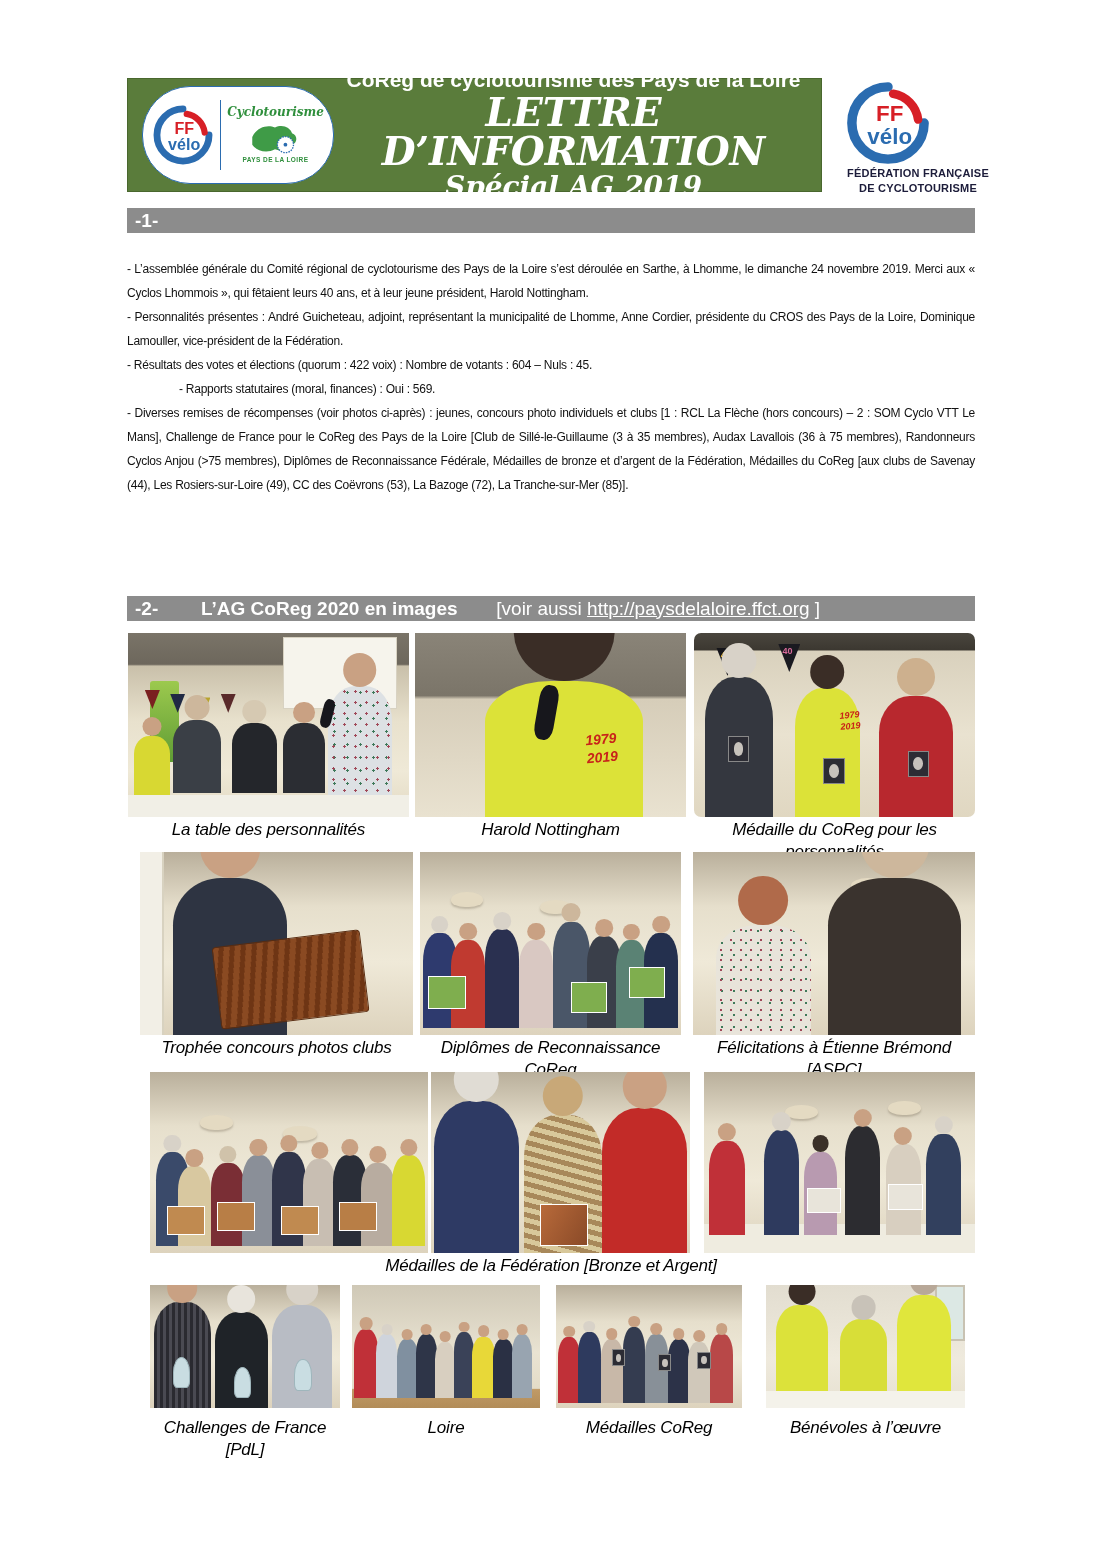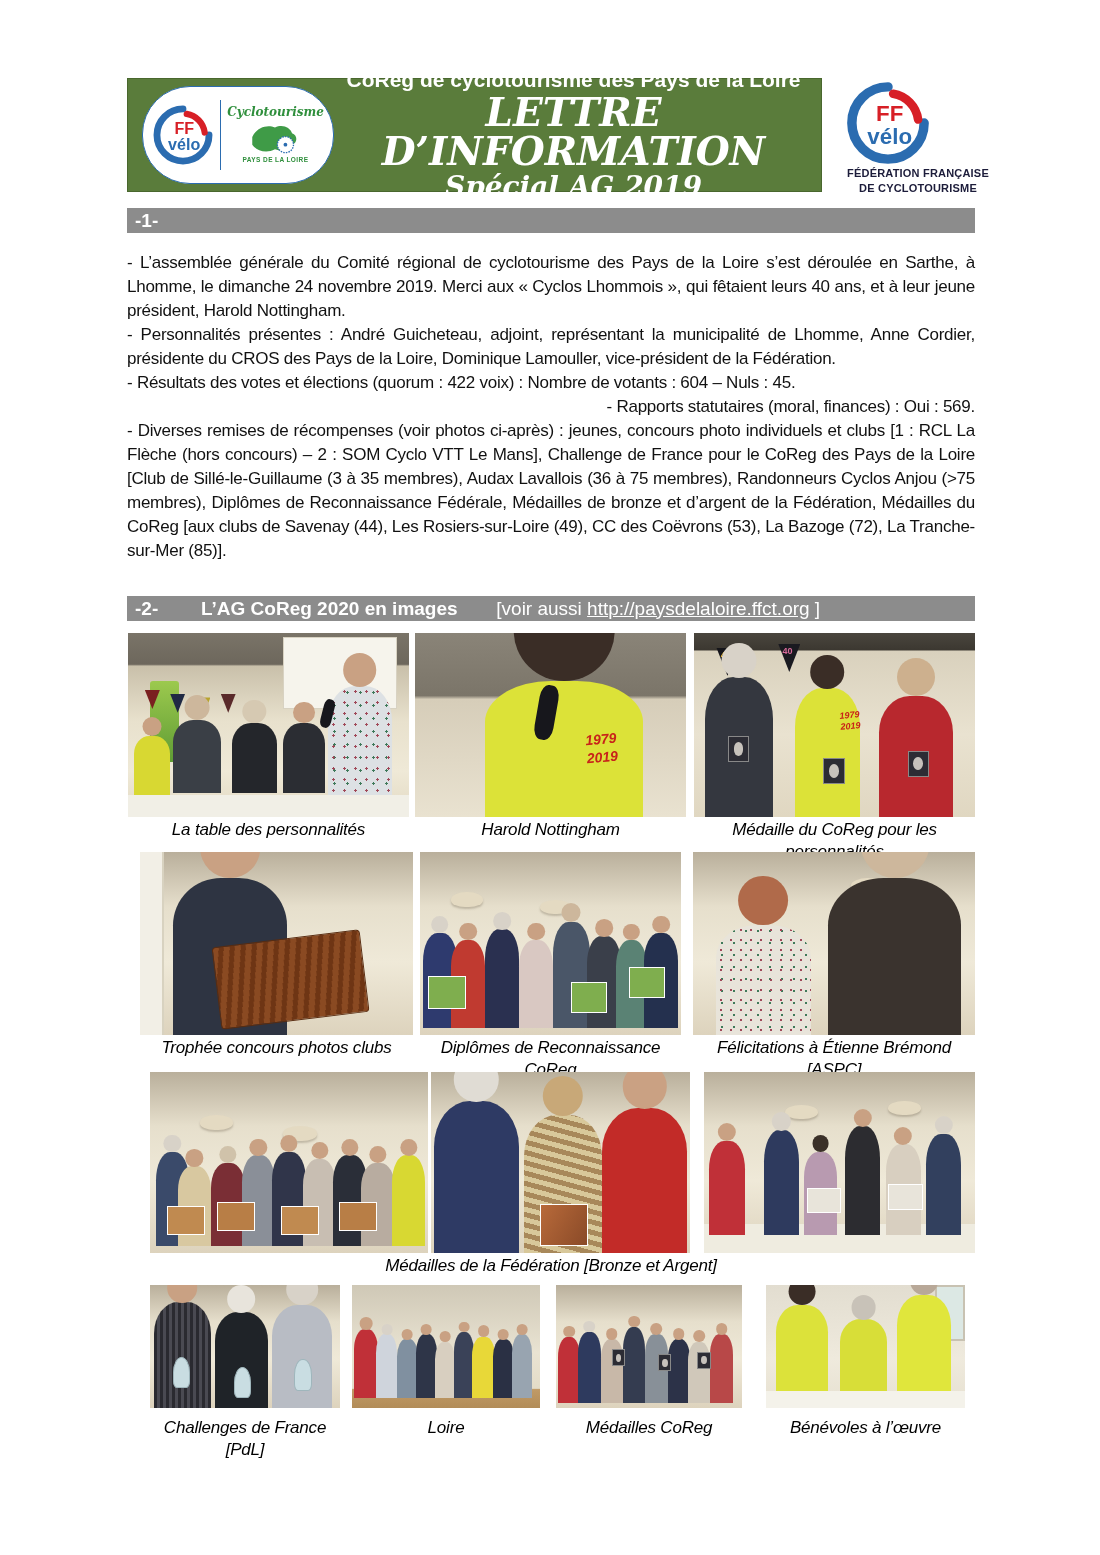--- a/index.html
+++ b/index.html
@@ -27,24 +27,24 @@
 
   
   .bar{position:absolute;left:127px;width:848px;height:25px;background:#8c8c8c;color:#fff;
        display:flex;align-items:center;font-size:19px;box-sizing:border-box;padding-left:8px;}
   .bar-num{font-weight:bold;width:66px;flex:none;}
   .bar-title{font-weight:bold;white-space:pre;}
   .bar-normal{font-weight:normal;margin-left:7px;white-space:pre;}
   .bar a{color:#fff;text-decoration:underline;}
 
   
-  .bodytext{position:absolute;left:127px;top:251px;width:848px;font-size:17px;
+  .bodytext{position:absolute;left:127px;top:257px;width:848px;font-size:12px;
             line-height:24px;letter-spacing:-0.25px;}
   .bodytext p{margin:0;text-align:justify;}
-  .bodytext p.sub{margin-left:52px;text-align:right;}
+  .bodytext p.sub{margin-left:52px;text-align:left;}
 
   
   .photo{position:absolute;overflow:hidden;background:
      linear-gradient(180deg,#b9af9b 0%,#e6dfcc 30%,#efe9d8 60%,#ddd3bd 100%);}
   .caption{position:absolute;font-style:italic;font-size:17px;text-align:center;
            color:#000;line-height:22px;letter-spacing:-0.2px;}
   .pp{position:absolute;border-radius:42% 42% 8% 8%/30% 30% 0 0;background:var(--c,#333);}
   .pp::before{content:"";position:absolute;left:50%;transform:translateX(-50%);bottom:99%;
               width:52%;padding-top:52%;border-radius:50%;background:var(--s,#c9a183);margin-bottom:1%;}
   .pp.bighead::before{width:64%;padding-top:64%;}
@@ -58,21 +58,21 @@
   .board{position:absolute;background:repeating-linear-gradient(100deg,#8a4a22 0 6px,#6e3514 6px 11px);
          transform:rotate(-7deg);border-radius:4px;border:1px solid #5a2c10;}
   .jersey{position:absolute;color:#c8231a;font-weight:bold;font-style:italic;line-height:1.25;transform:rotate(-5deg);}
   .medal{position:absolute;background:#2c2c34;border:1px solid #888;}
   .medal::after{content:"";position:absolute;left:25%;top:22%;width:50%;height:56%;border-radius:50%;background:#c7c2bc;}
   .trophy{position:absolute;background:#c9dde2;border-radius:50% 50% 22% 22%;border:1px solid #9fb6bc;}
 
   
   .ph-r1p1{background:linear-gradient(180deg,#7a7468 0%,#6d675c 17%,#c9c0aa 18%,#e8e1cd 48%,#efe9d7 75%,#e2d9c2 100%);}
   .ph-r1p2{background:linear-gradient(180deg,#8a8478 0%,#7b7569 34%,#d6cdb9 36%,#e9e2d0 100%);}
-  .ph-r1p3{background:linear-gradient(180deg,#4a463e 0%,#3c3831 9%,#d9d1bd 10%,#e9e2d0 55%,#e0d7c1 100%);}
+  .ph-r1p3{background:linear-gradient(180deg,#4a463e 0%,#3c3831 9%,#d9d1bd 10%,#e9e2d0 55%,#e0d7c1 100%);border-radius:7px;}
   .ph-r4p2{background:linear-gradient(180deg,#cfc8b6 0%,#e9e3d2 55%,#e3dcc8 84%,#c09a66 85%,#b28c58 100%);}
   .ph-r4p4{background:linear-gradient(180deg,#e2ddd0 0%,#efeadd 60%,#e6e0d0 100%);}
 </style>
 </head>
 <body>
 
 <div class="page">
 
   <header class="banner">
     <div class="pill">

